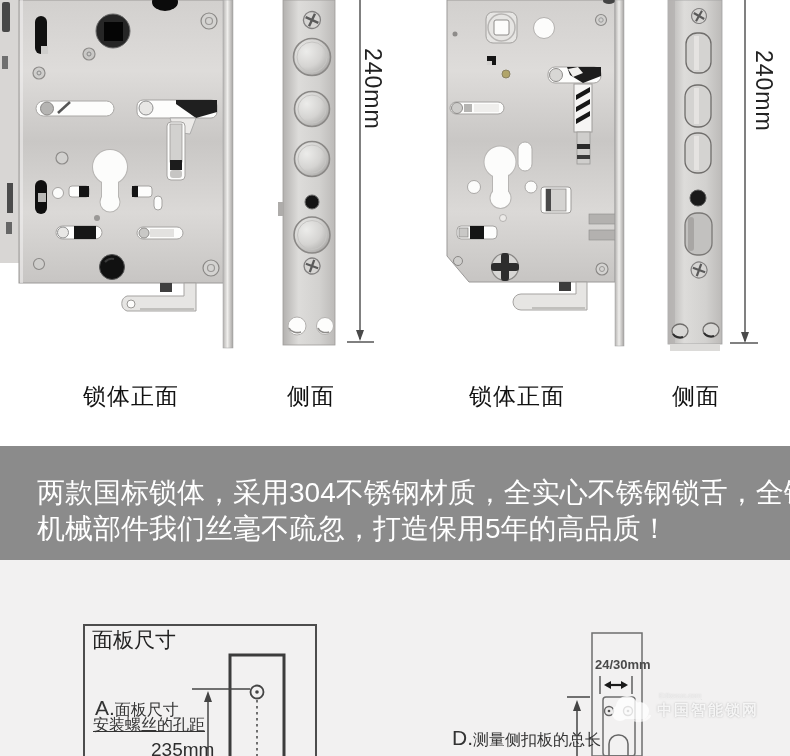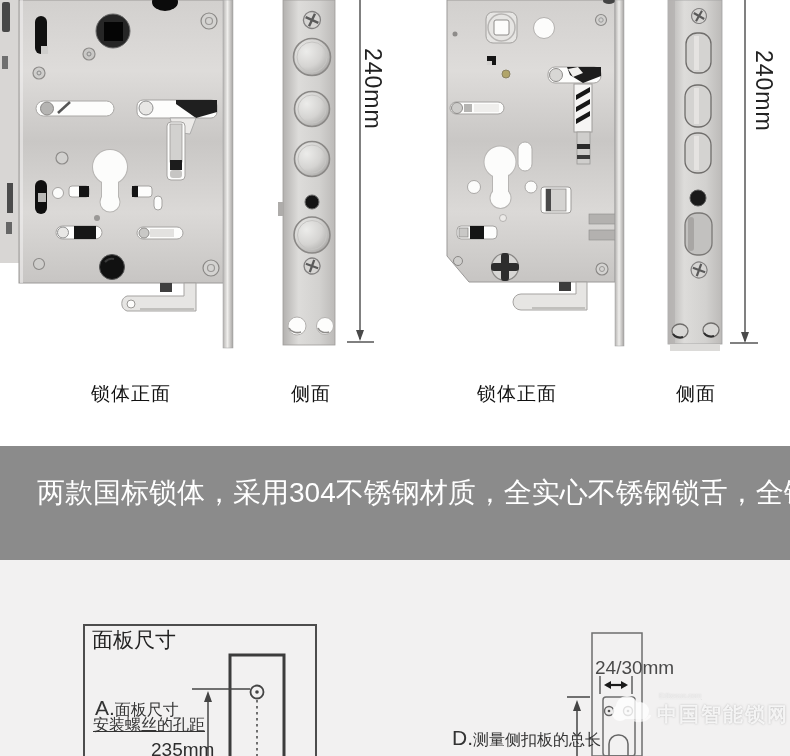--- a/index.html
+++ b/index.html
@@ -10,45 +10,45 @@
   }
   .abs{position:absolute;}
   
   .products{position:absolute;left:0;top:0;width:790px;height:446px;background:#ffffff;}
   .dim-line{position:absolute;top:0;}
   .dim-text{
     position:absolute;white-space:nowrap;color:#222;font-size:23px;letter-spacing:1px;
     transform:rotate(90deg);transform-origin:0 0;
   }
   .photo-label{
-    position:absolute;top:381px;font-size:19px;color:#111;white-space:nowrap;
+    position:absolute;top:381px;font-size:23px;color:#111;white-space:nowrap;
     transform:translateX(-50%);letter-spacing:1px;
   }
   
   .banner{
     position:absolute;left:0;top:446px;width:790px;height:114px;background:#8b8b8b;
     color:#ffffff;box-sizing:border-box;padding:29px 0 0 37px;
   }
   .banner .bline{font-size:28px;line-height:36px;white-space:nowrap;}
   
   .bottom{position:absolute;left:0;top:560px;width:790px;height:208px;background:#f2f1f1;}
   .diag-text{position:absolute;color:#2e2e2e;white-space:nowrap;}
   .panel-title{left:92px;top:66px;font-size:21px;color:#222;}
   .noteA1{left:95px;top:136px;font-size:16px;color:#333;}
   .noteA2{left:93px;top:155px;font-size:16px;color:#333;text-decoration:underline;}
   .note-prefix{font-size:21px;color:#333;}
   .mm235{left:151px;top:179px;font-size:19px;color:#2e2e2e;}
-  .mm2430{left:595px;top:97px;font-size:19px;color:#4a4a4a;}
+  .mm2430{left:595px;top:97px;font-size:13px;color:#4a4a4a;font-weight:bold;}
   .noteD{left:452px;top:166px;font-size:16px;color:#333;}
   .wm-url{
     left:659px;top:132px;font-size:7px;color:rgba(255,255,255,0.75);
     text-decoration:underline;text-shadow:0 0 1px rgba(140,140,140,0.5);
   }
   .wm-name{
-    left:657px;top:141px;font-size:20px;font-weight:bold;letter-spacing:2px;
+    left:657px;top:141px;font-size:15px;font-weight:bold;letter-spacing:2px;
     color:rgba(255,255,255,0.82);text-shadow:0 0 2px rgba(130,130,130,0.55);
   }
 </style>
 </head>
 <body>
 
 <div class="page">
 
   <div class="products">
 
@@ -335,20 +335,21 @@
     <div class="dim-text" style="left:777px;top:50px">240mm</div>
 
     <div class="photo-label" style="left:131px">锁体正面</div>
     <div class="photo-label" style="left:311px">侧面</div>
     <div class="photo-label" style="left:517px">锁体正面</div>
     <div class="photo-label" style="left:696px">侧面</div>
   </div>
 
   <div class="banner">
     <div class="bline">两款国标锁体，采用304不锈钢材质，全实心不锈钢锁舌，全钢板材，</div>
+    <div class="bline">机械部件我们丝毫不疏忽，打造保用5年的高品质！</div>
   </div>
 
   <div class="bottom">
     <svg class="abs" style="left:0;top:0" width="790" height="196" viewBox="0 0 790 196">
 
       <g>
         <rect x="84" y="65" width="232" height="140" fill="none" stroke="#4d4d4d" stroke-width="2"></rect>
         <rect x="230" y="95" width="54" height="110" fill="none" stroke="#3c3c3c" stroke-width="3"></rect>
         <circle cx="257" cy="132" r="6.5" fill="#f2f1f1" stroke="#444" stroke-width="1.8"></circle>
         <circle cx="257" cy="132" r="1.8" fill="#444"></circle>

